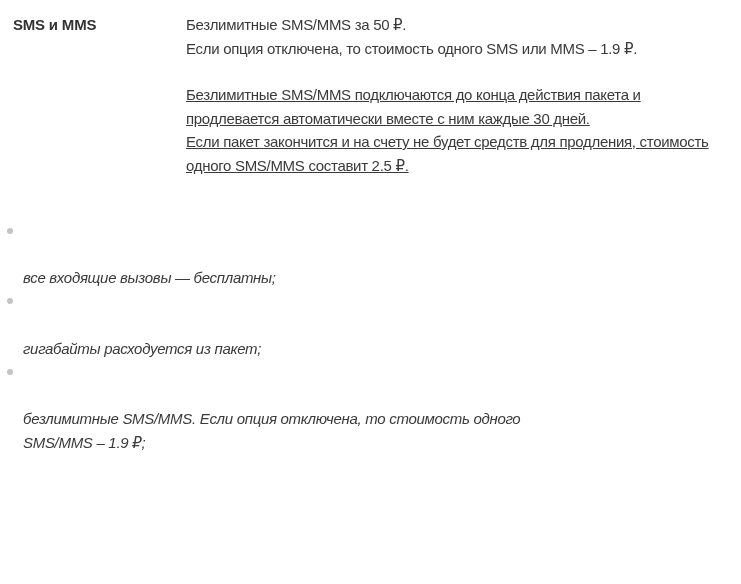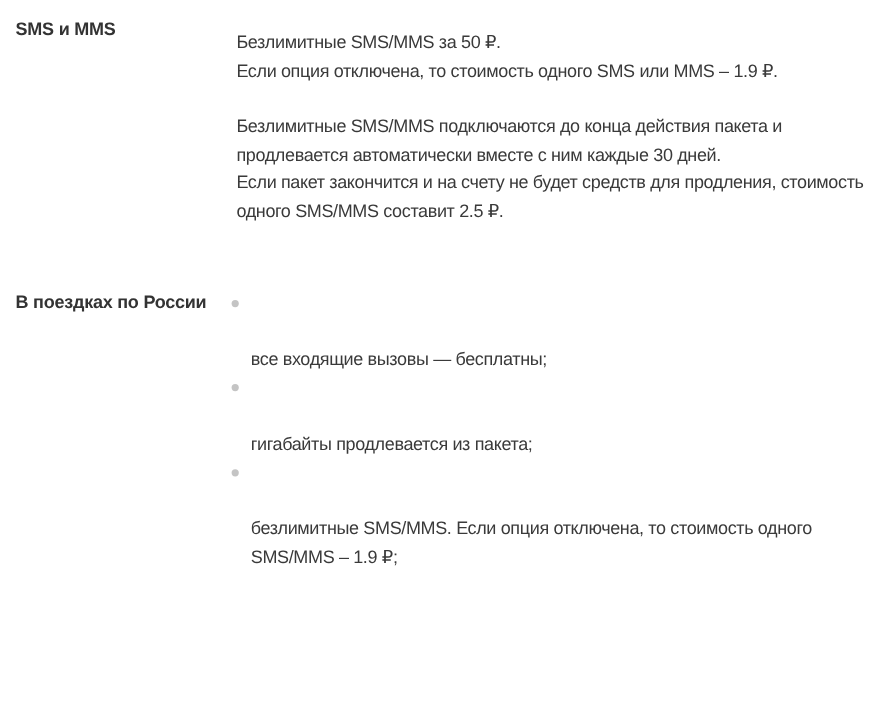--- a/index.html
+++ b/index.html
@@ -38,36 +38,38 @@
     color: #333333;
   }
   .content-col {
     flex: 1 1 auto;
     max-width: 555px;
     font-size: 15px;
     line-height: 23.5px;
     letter-spacing: -0.3px;
   }
   .content-col p {
-    margin: 11px;
+    margin: 0;
     white-space: pre-line;
   }
   .content-col p + p,
   .content-col ul + p {
     margin-top: 23px;
+    text-decoration: underline;
   }
   ul.bullet-list {
     list-style: none;
     margin: 0;
     padding: 0;
   }
   ul.bullet-list li {
     position: relative;
     padding-left: 23px;
     white-space: pre-line;
+    font-style: italic;
   }
   ul.bullet-list li .bullet-dot {
     position: absolute;
     left: 7px;
     top: 8.5px;
     width: 6px;
     height: 6px;
     border-radius: 50%;
     background: #c4c4c4;
   }
@@ -83,30 +85,29 @@
       <p>Безлимитные SMS/MMS за 50 ₽.
 Если опция отключена, то стоимость одного SMS или MMS – 1.9 ₽.</p>
       <p>Безлимитные SMS/MMS подключаются до конца действия пакета и
 продлевается автоматически вместе с ним каждые 30 дней.
 Если пакет закончится и на счету не будет средств для продления, стоимость
 одного SMS/MMS составит 2.5 ₽.</p>
     </div>
   </div>
 
   <div class="row">
-    <div class="label-col">В поездках по России</div>
     <div class="content-col">
       <ul class="bullet-list">
         <li>
           <span class="bullet-dot"></span>
           <span>все входящие вызовы — бесплатны;</span>
         </li>
         <li>
           <span class="bullet-dot"></span>
-          <span>гигабайты продлевается из пакета;</span>
+          <span>гигабайты расходуется из пакет;</span>
         </li>
         <li>
           <span class="bullet-dot"></span>
           <span>безлимитные SMS/MMS. Если опция отключена, то стоимость одного
 SMS/MMS – 1.9 ₽;</span>
         </li>
 
       </ul>
 
     </div>

